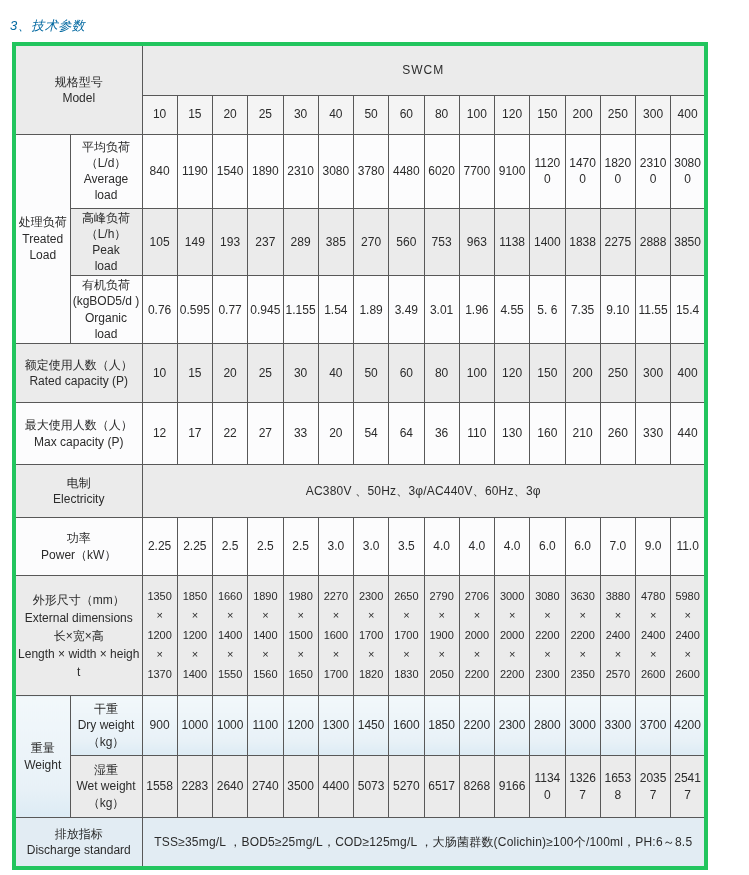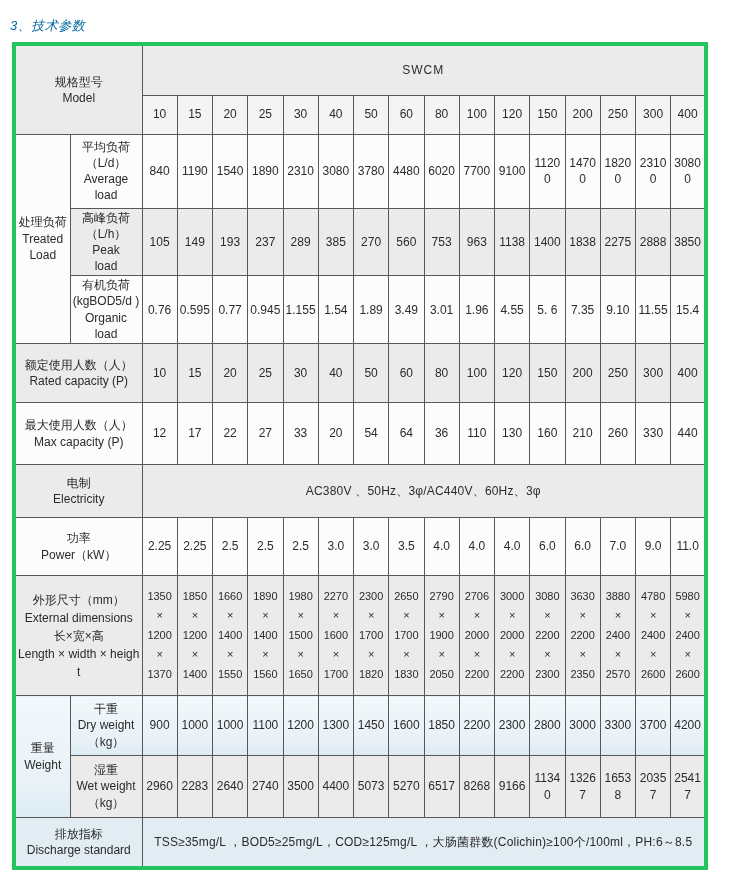--- a/index.html
+++ b/index.html
@@ -256,21 +256,21 @@
           <td>2200</td>
           <td>2300</td>
           <td>2800</td>
           <td>3000</td>
           <td>3300</td>
           <td>3700</td>
           <td>4200</td>
         </tr>
         <tr class="g" style="height: 62px;">
           <th class="lbl">湿重<br>Wet weight<br>（kg）</th>
-          <td>2960</td>
+          <td>1558</td>
           <td>2283</td>
           <td>2640</td>
           <td>2740</td>
           <td>3500</td>
           <td>4400</td>
           <td>5073</td>
           <td>5270</td>
           <td>6517</td>
           <td>8268</td>
           <td>9166</td>

